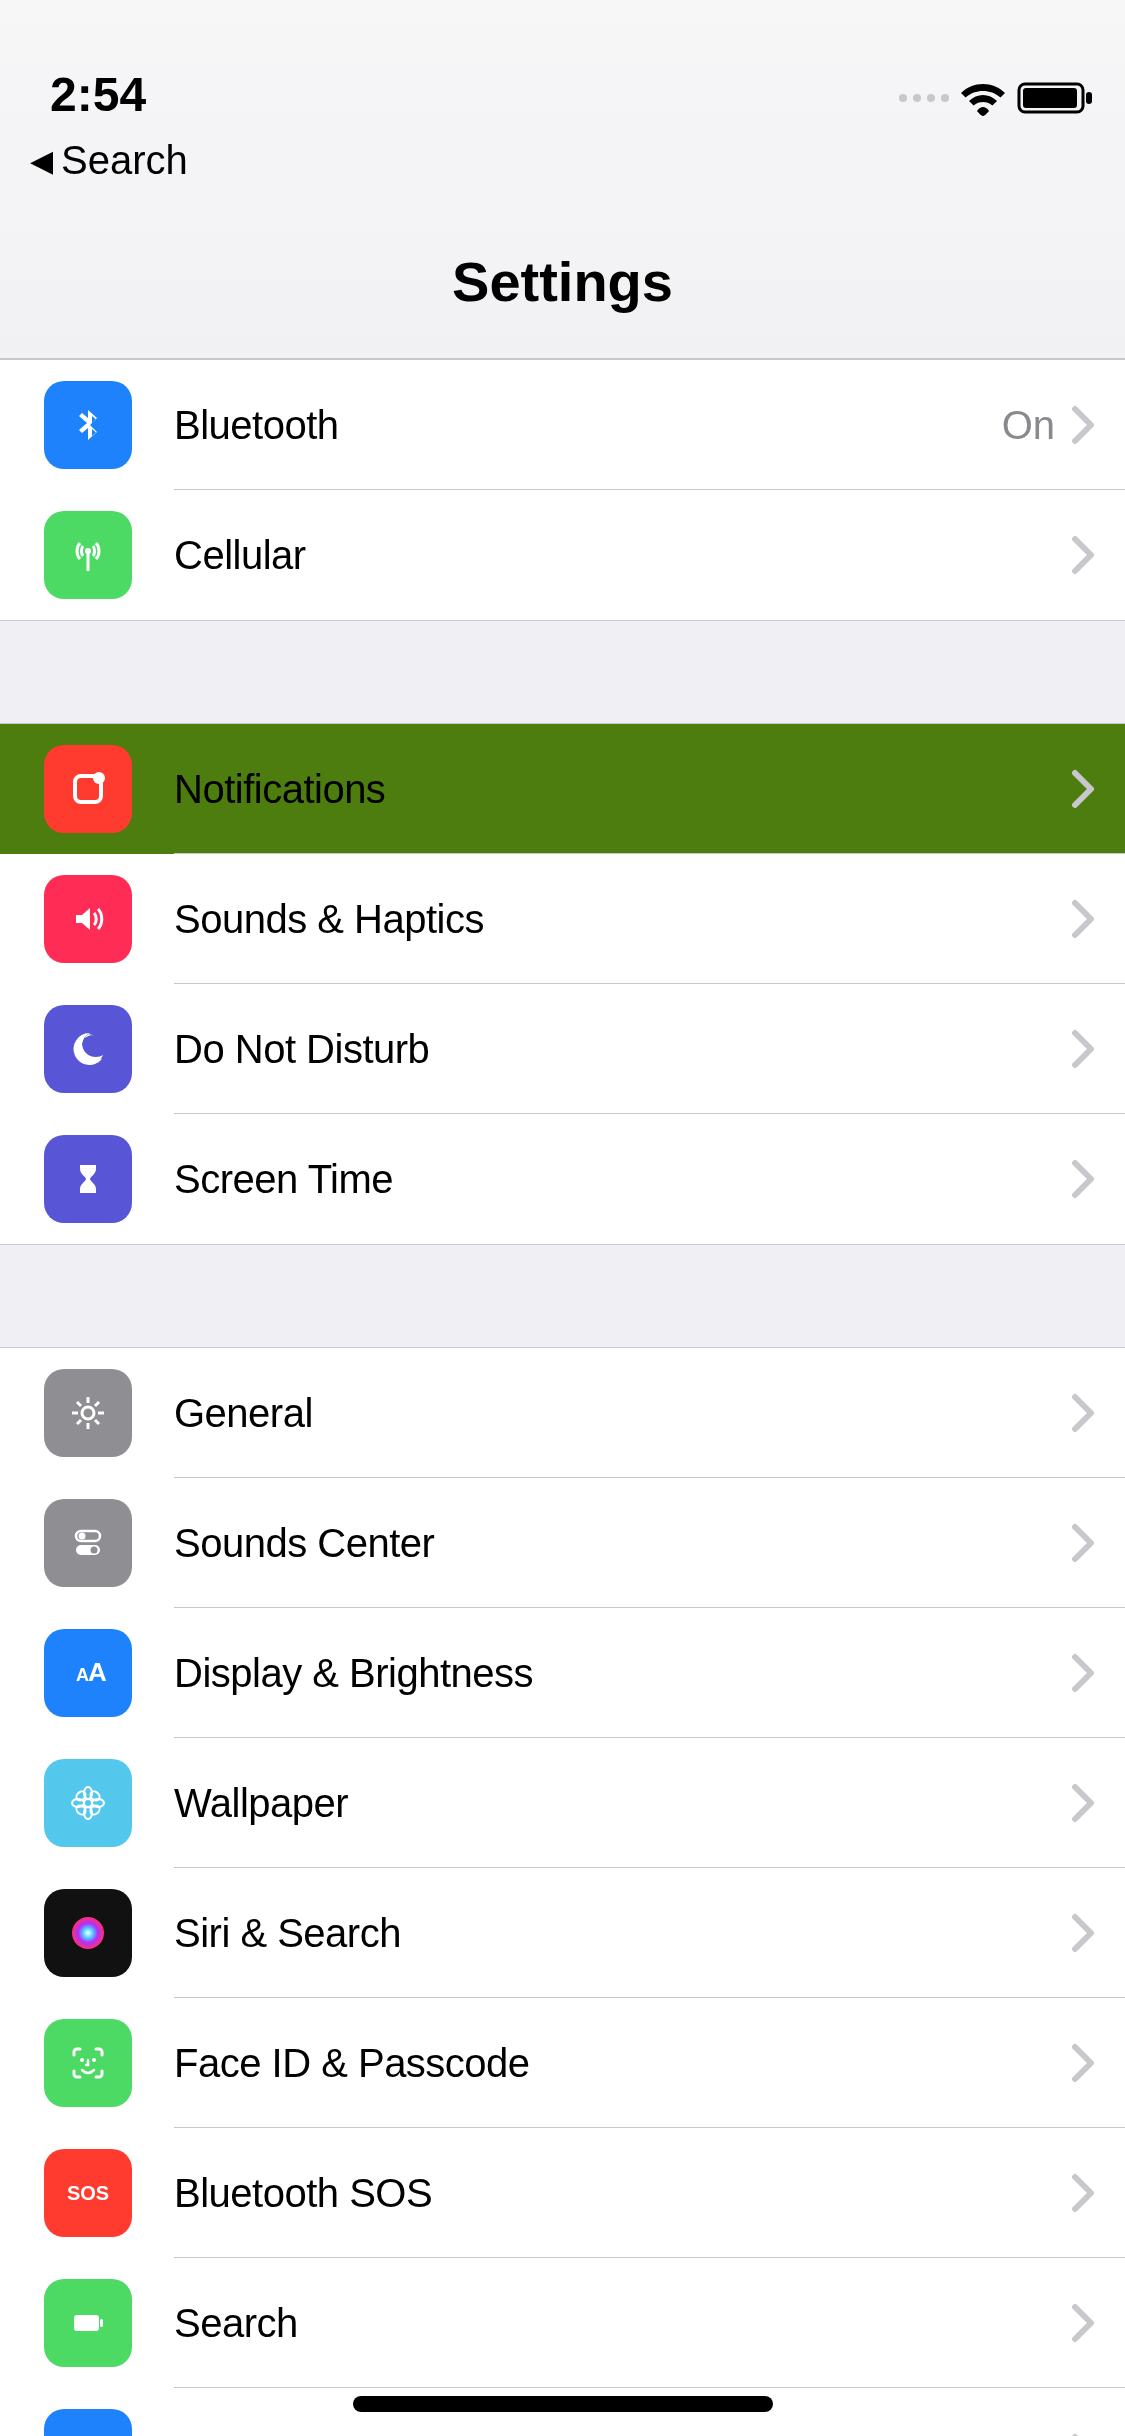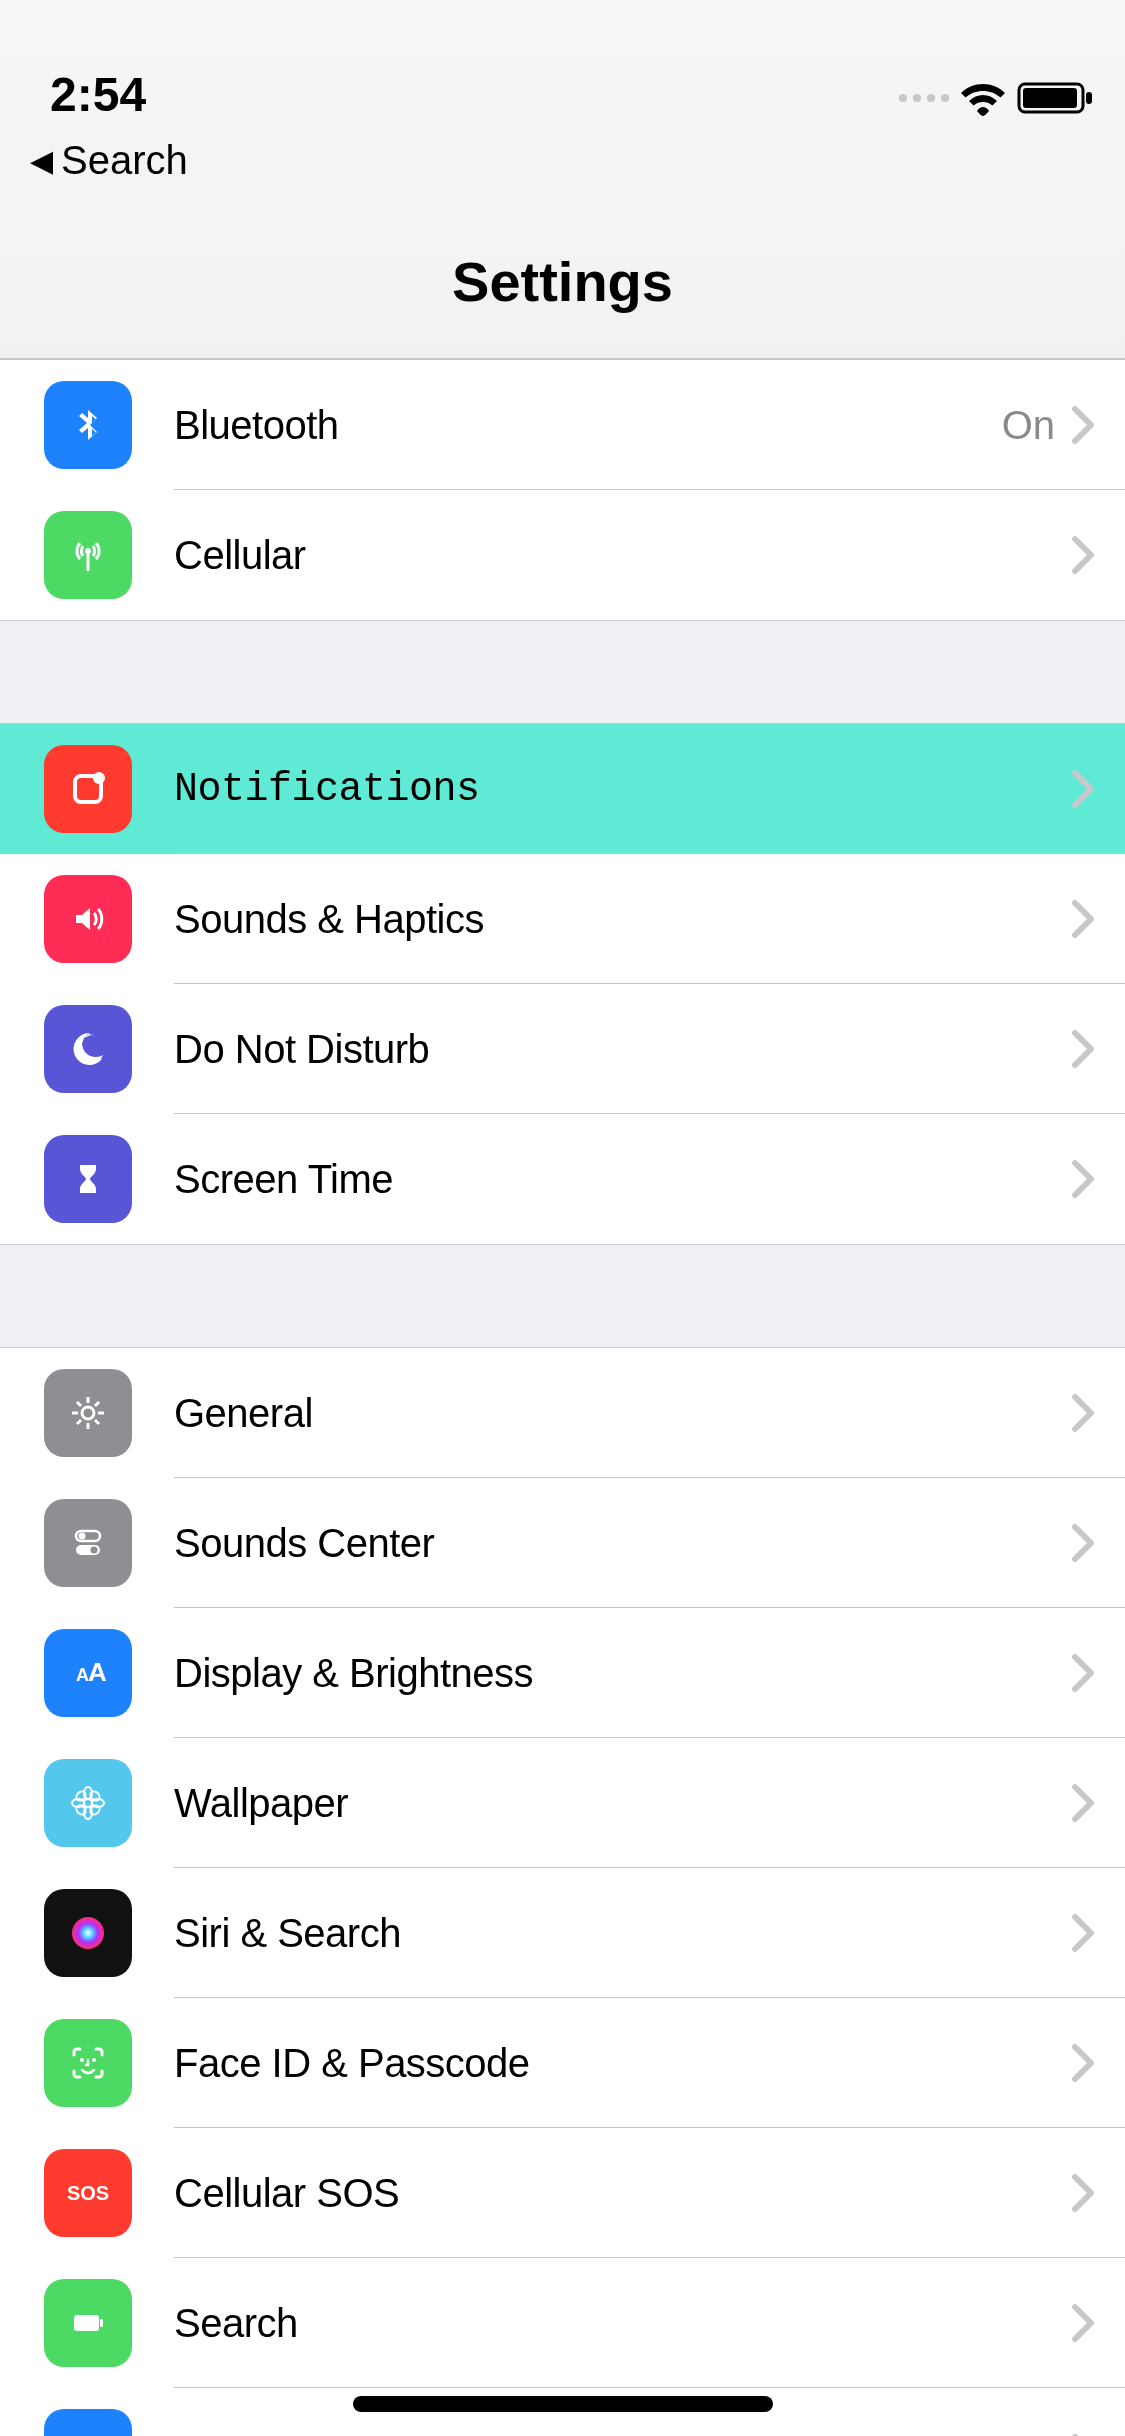--- a/index.html
+++ b/index.html
@@ -47,21 +47,21 @@
   
   .group { background: #fff; border-top: 1px solid #c8c7cc; border-bottom: 1px solid #c8c7cc; }
   .spacer { height: 102px; }
   .row {
     display: flex;
     align-items: center;
     min-height: 130px;
     padding: 0 30px 0 44px;
     position: relative;
   }
-  .row.selected { background: #5eead4; font-family: Liberation Mono, monospace; }
+  .row.selected { background: #4d7c0f; }
   .row::after {
     content: "";
     position: absolute;
     left: 174px; right: 0; bottom: 0;
     height: 1px;
     background: #c8c7cc;
   }
   .row:last-child::after { display: none; }
   .icon-box {
     width: 88px; height: 88px;
@@ -298,21 +298,21 @@
             <path d="M2 2l8 8-8 8" stroke="#c7c7cc" stroke-width="3" fill="none" stroke-linecap="round" stroke-linejoin="round"></path>
           </svg>
         </span>
       </div>
       <div class="row">
         <div class="icon-box" style="background: rgb(255, 59, 48);">
           <svg width="44" height="44" viewBox="0 0 44 44">
             <use href="#sos-icon"></use>
           </svg>
         </div>
-        <span class="row-label">Cellular SOS</span>
+        <span class="row-label">Bluetooth SOS</span>
         <span class="chev">
           <svg width="24" height="40" viewBox="0 0 12 20">
             <path d="M2 2l8 8-8 8" stroke="#c7c7cc" stroke-width="3" fill="none" stroke-linecap="round" stroke-linejoin="round"></path>
           </svg>
         </span>
       </div>
       <div class="row">
         <div class="icon-box" style="background: rgb(76, 217, 100);">
           <svg width="44" height="44" viewBox="0 0 44 44">
             <use href="#battery-icon"></use>

